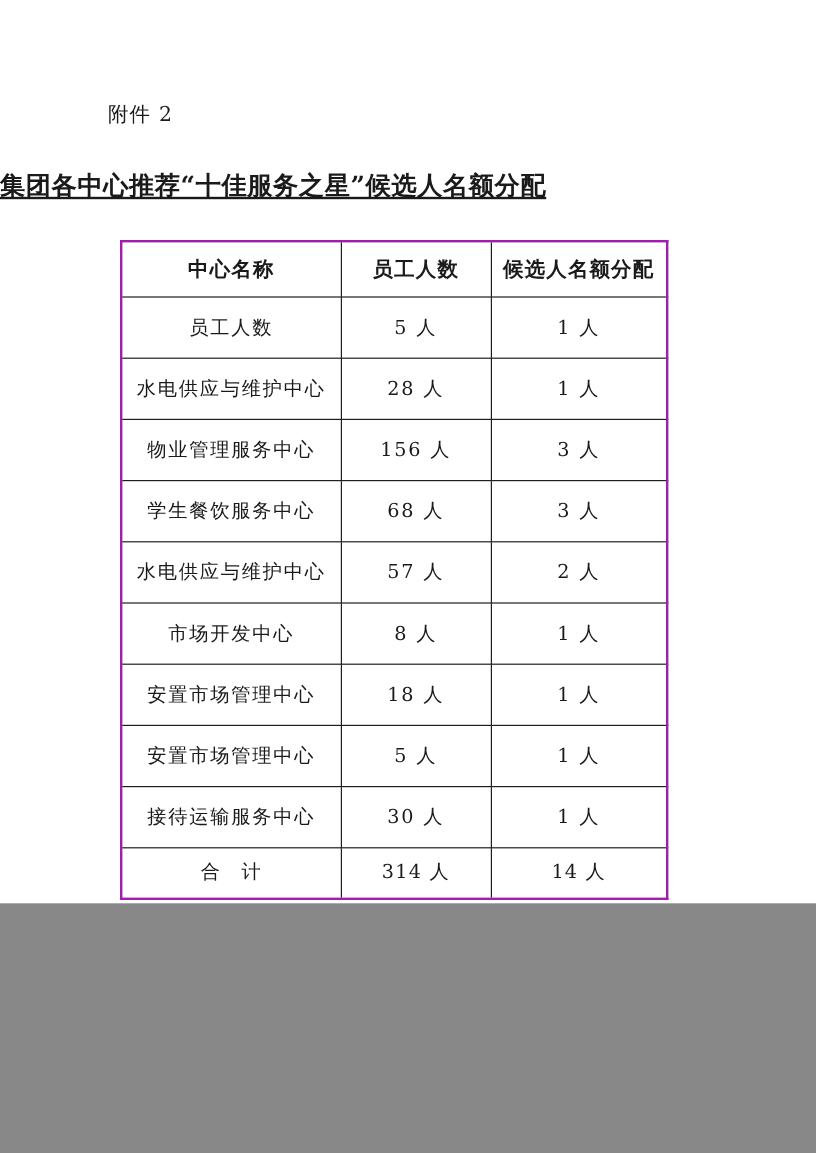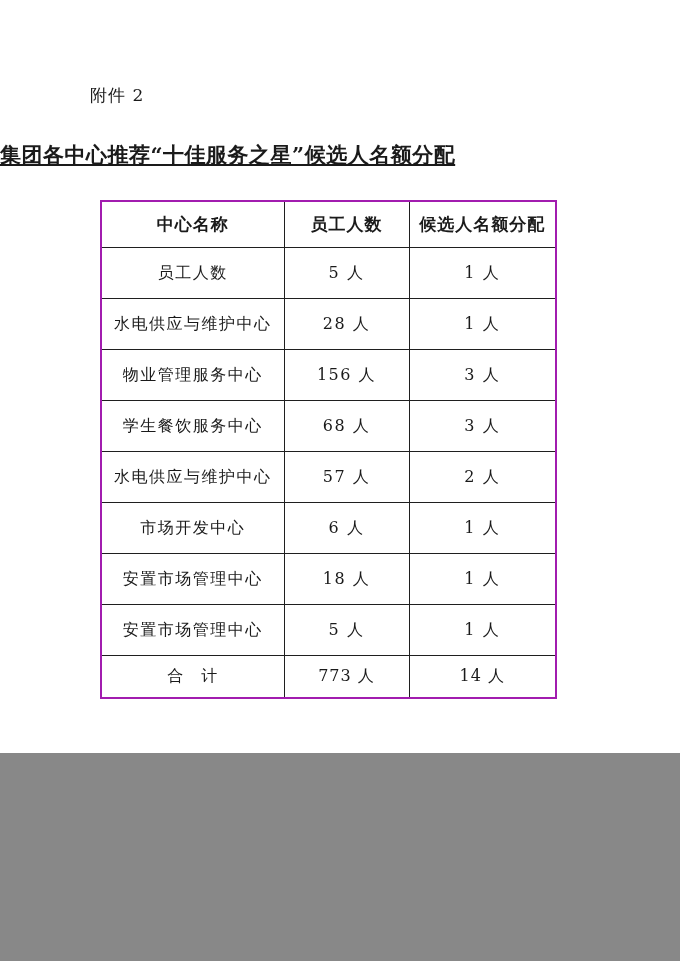--- a/index.html
+++ b/index.html
@@ -124,36 +124,41 @@
         <td>68 人</td>
         <td>3 人</td>
       </tr>
       <tr>
         <td>水电供应与维护中心</td>
         <td>57 人</td>
         <td>2 人</td>
       </tr>
       <tr>
         <td>市场开发中心</td>
-        <td>6 人</td>
+        <td>8 人</td>
         <td>1 人</td>
       </tr>
       <tr>
         <td>安置市场管理中心</td>
         <td>18 人</td>
         <td>1 人</td>
       </tr>
       <tr>
         <td>安置市场管理中心</td>
         <td>5 人</td>
         <td>1 人</td>
       </tr>
+      <tr>
+        <td>接待运输服务中心</td>
+        <td>30 人</td>
+        <td>1 人</td>
+      </tr>
       <tr class="total-row">
         <td>合　计</td>
-        <td>773 人</td>
+        <td>314 人</td>
         <td>14 人</td>
       </tr>
     </tbody>
   </table>
 
   <div class="page-number">6</div>
 
 </div>
 
 </body></html>

